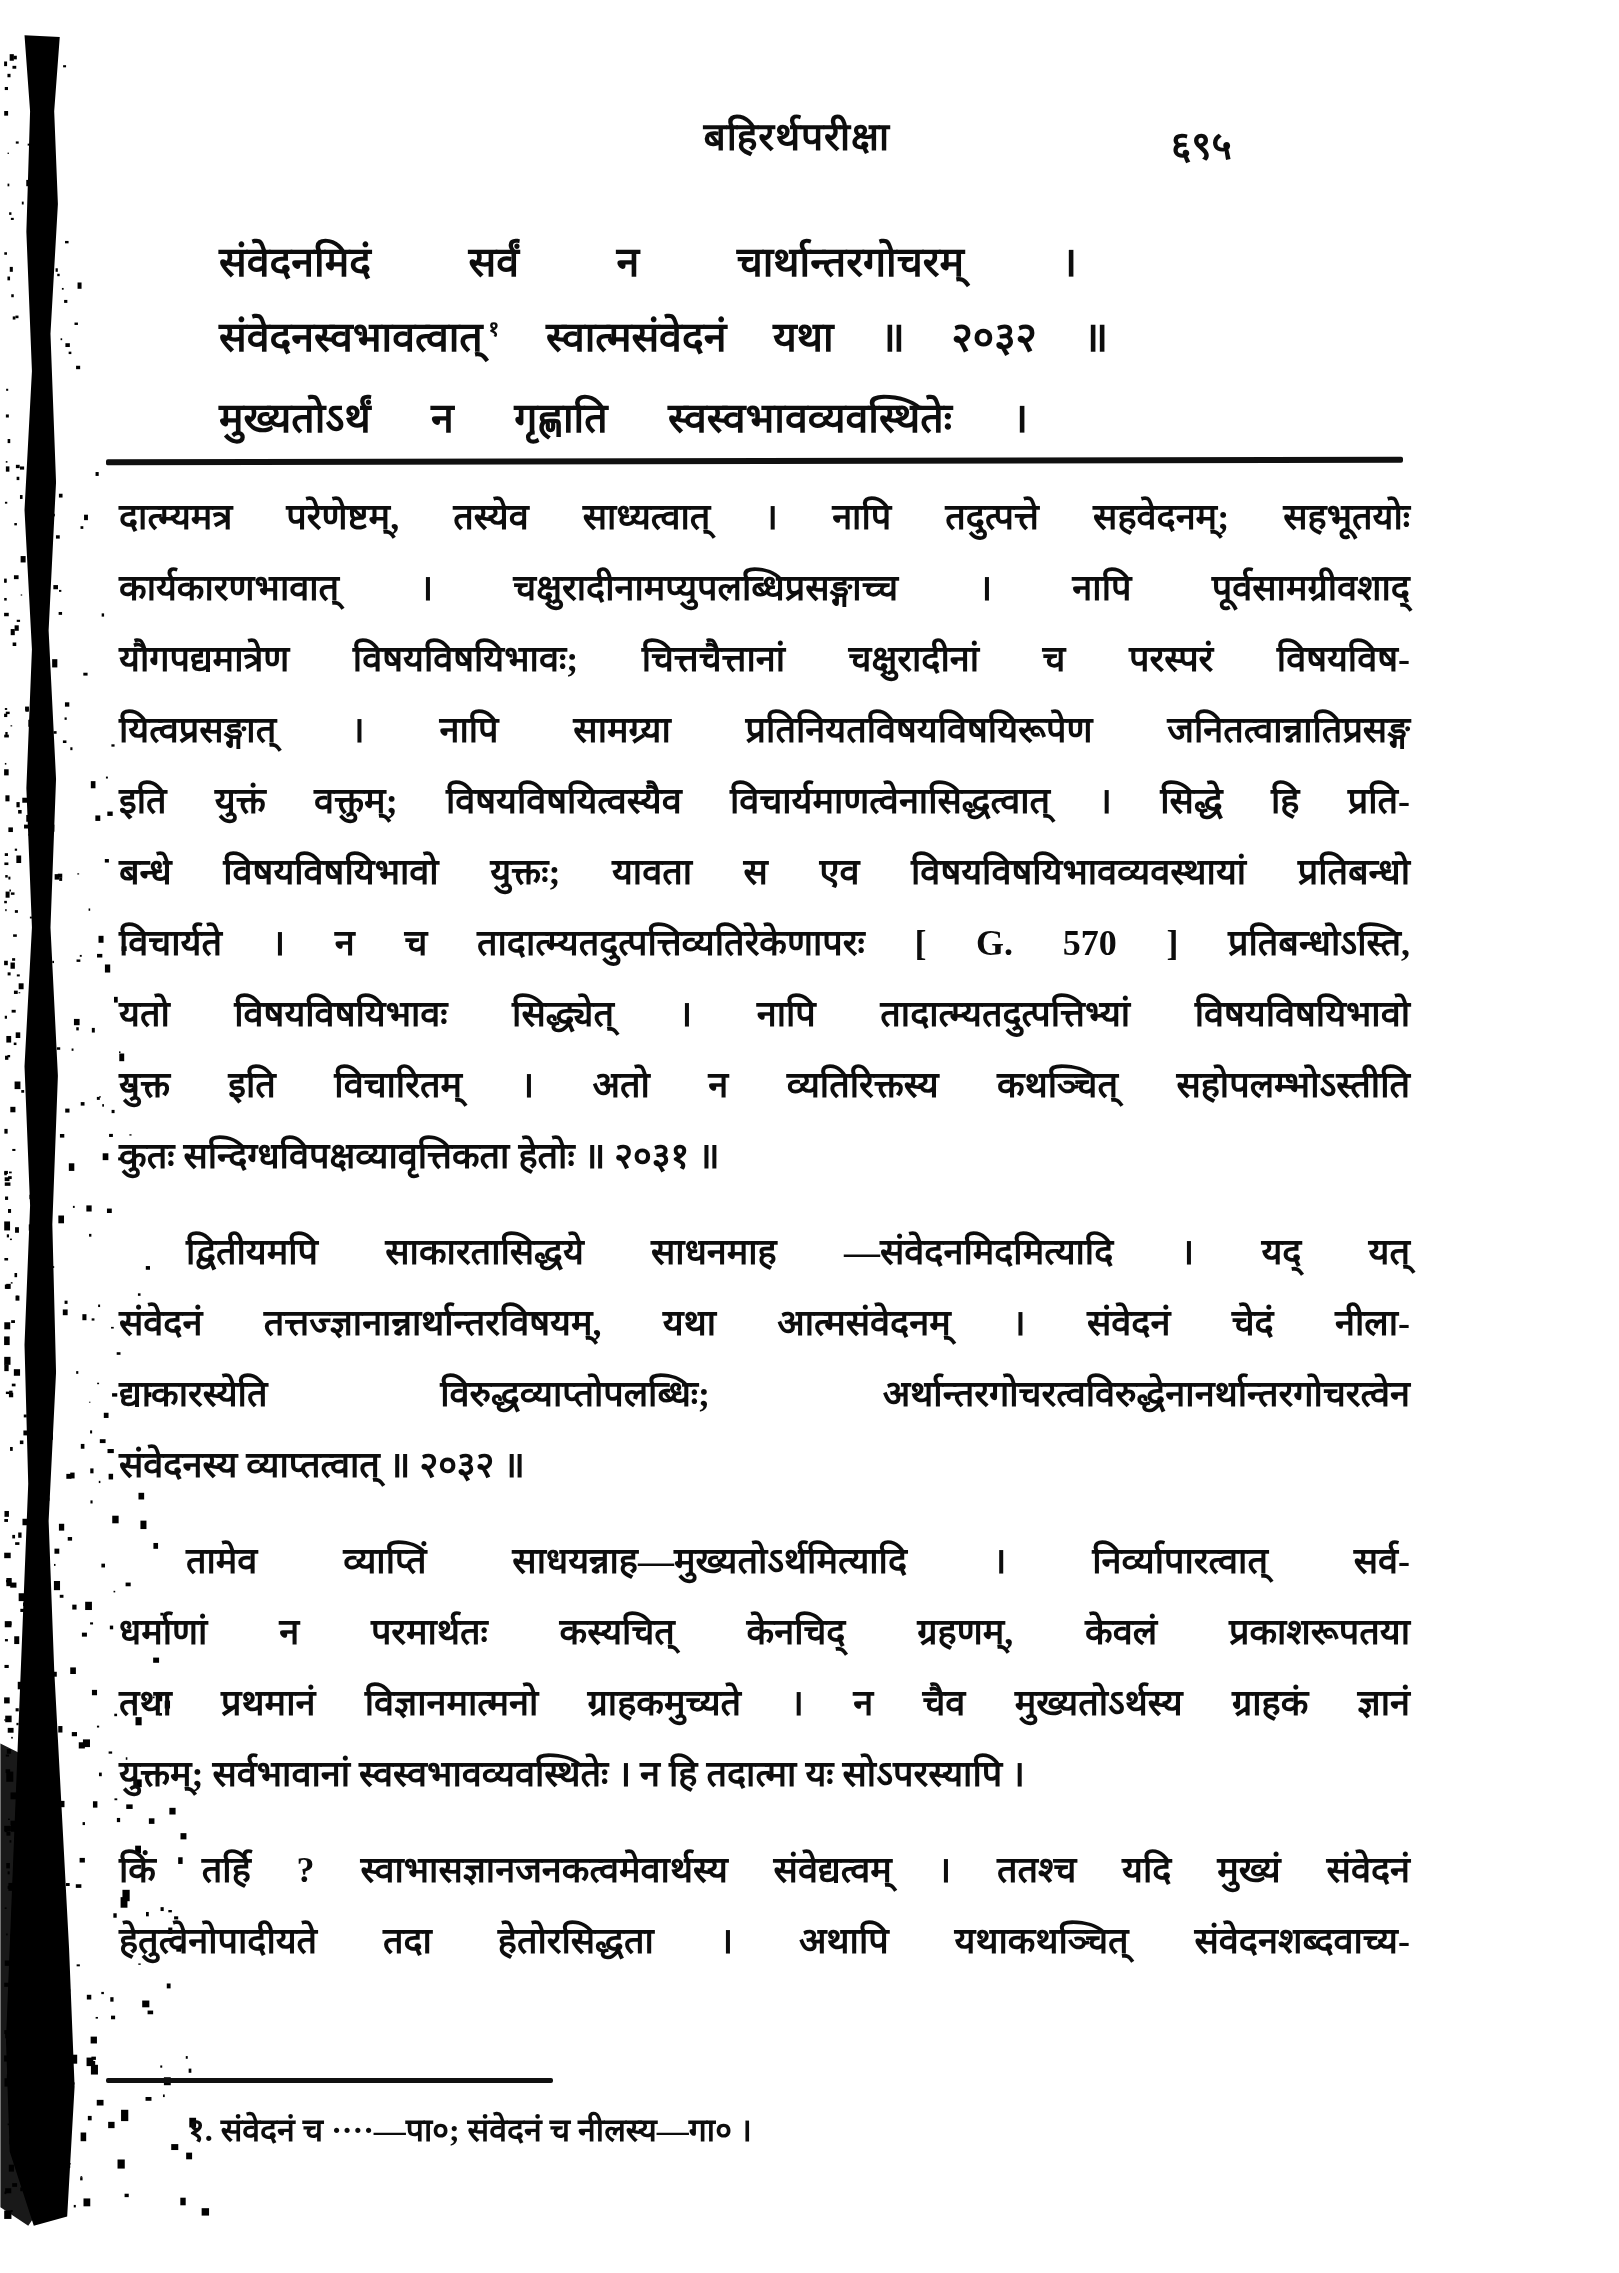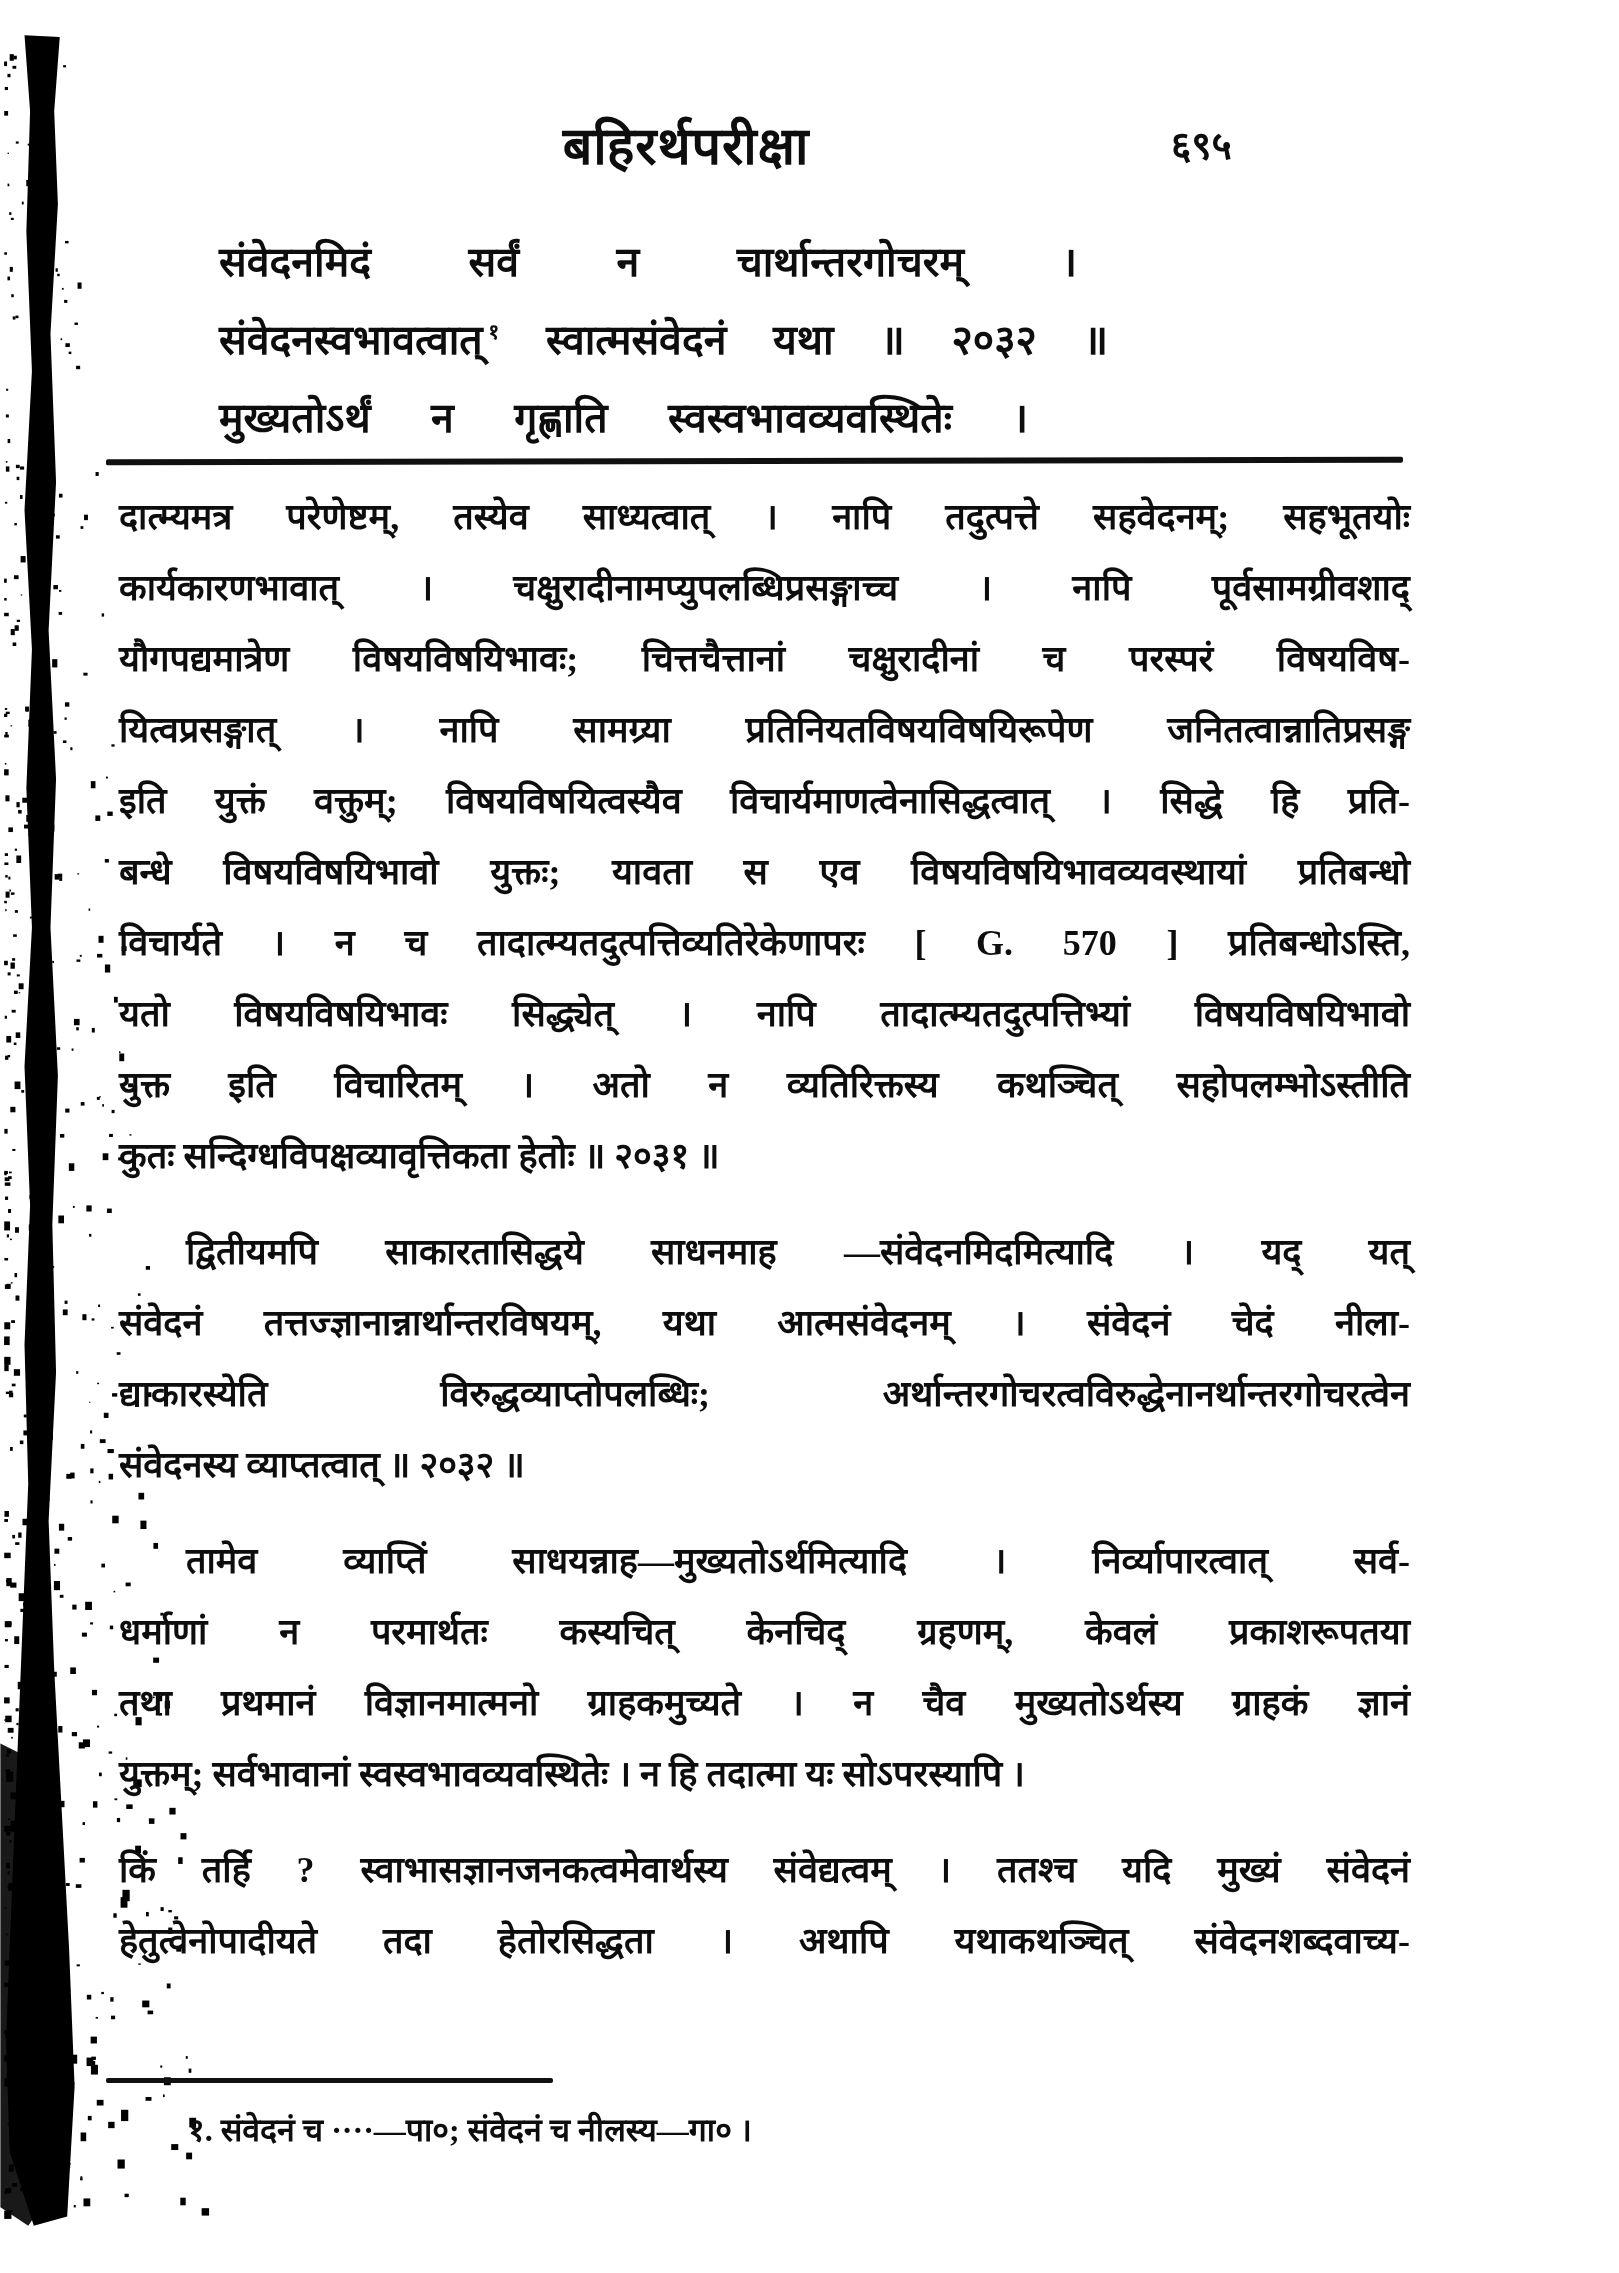--- a/index.html
+++ b/index.html
@@ -9,36 +9,36 @@
     background:#ffffff;
     overflow:hidden;
     font-family:"Liberation Serif","DejaVu Serif",serif;
     color:#0d0d0d;
   }
   
   .binding{position:absolute;left:0;top:0;pointer-events:none;}
 
   .header-title{
     position:absolute;top:108px;left:482px;width:408px;
-    text-align:center;font-size:52px;font-weight:700;
+    text-align:right;font-size:39px;font-weight:700;
     letter-spacing:0.9px;white-space:nowrap;
   }
   .page-number{
     position:absolute;top:117px;left:1171px;
     font-size:39px;font-weight:700;white-space:nowrap;
   }
 
   .verse{
     position:absolute;top:223px;left:219px;
     font-size:41px;font-weight:700;
   }
   .vline{height:78px;line-height:78px;white-space:nowrap;}
   .vline.j{white-space:normal;text-align:justify;text-align-last:justify;}
   .vline1{width:858px;}
-  .vline2{width:889px;}
+  .vline2{width:889px;font-family:Liberation Mono, monospace;}
   .vline3{width:809px;}
   .vsup{font-size:0.52em;vertical-align:super;line-height:0;padding-left:5.6px;}
 
   .rule-main{
     position:absolute;top:458px;left:106px;width:1297px;height:5.6px;
     background:#101010;transform:rotate(-0.12deg);border-radius:1.9px;
   }
 
   .commentary{
     position:absolute;top:482px;left:119px;width:1291px;

